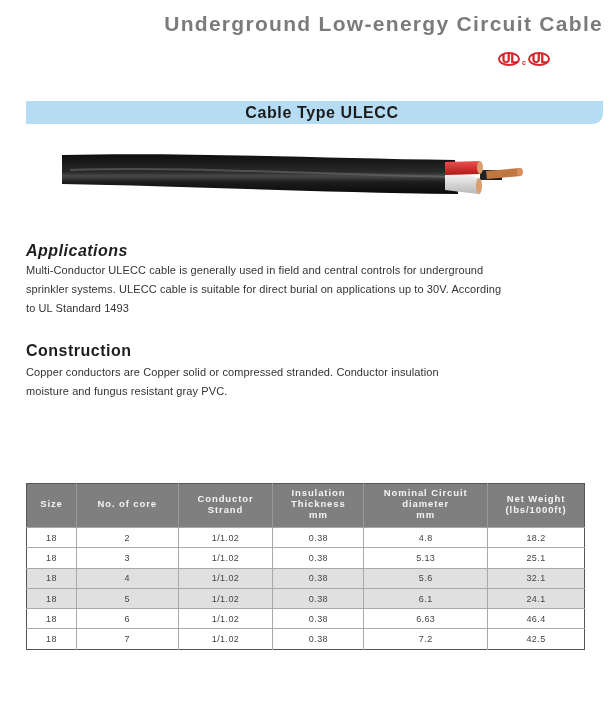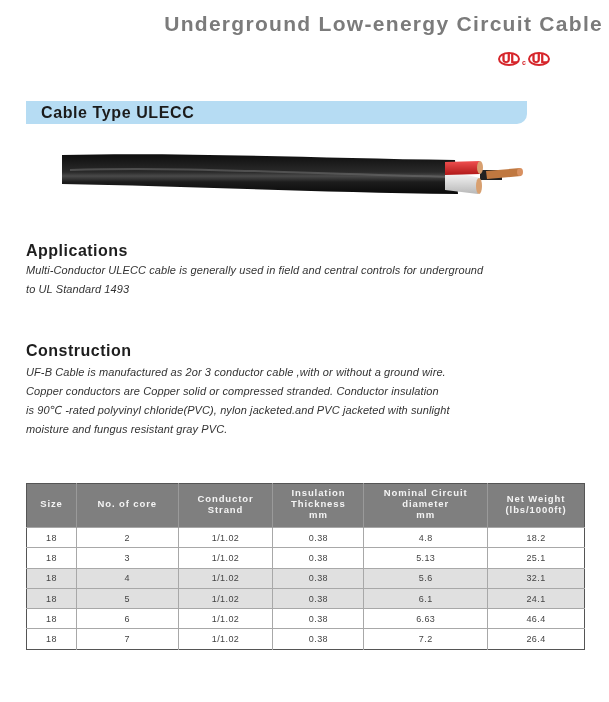--- a/index.html
+++ b/index.html
@@ -15,37 +15,37 @@
     .cert-logos { position: absolute; top: 52px; left: 498px; display: flex; align-items: center; gap: 2px; }
     .ul-badge {
       width: 22px; height: 14px; border: 2.5px solid #d6262b; border-radius: 50%;
       display: flex; align-items: center; justify-content: center;
       color: #d6262b; font-weight: bold; font-size: 12px; font-family: "DejaVu Sans", sans-serif;
       letter-spacing: -1px;
     }
     .c-mark { color: #d6262b; font-size: 7px; font-weight: bold; margin-top: 6px; }
 
     .type-bar {
-      position: absolute; left: 26px; top: 101px; width: 501px; height: 23px;
+      position: absolute; left: 26px; top: 101px; width: 577px; height: 23px;
       background: #b6dcf3; border-bottom-right-radius: 10px;
-      padding-left: 15px; line-height: 23px;
+      padding-left: 15px; line-height: 23px; text-align: center;
     }
     .type-bar span { font-size: 16px; font-weight: bold; color: #1b1b1b; letter-spacing: 0.6px; }
 
     .cable-img { position: absolute; left: 60px; top: 150px; }
 
     .section-heading {
       position: absolute; left: 26px; font-size: 16px; font-weight: bold;
       color: #1e1e1e; letter-spacing: 0.5px;
     }
     .section-body {
       position: absolute; left: 26px; font-size: 11px; color: #333;
       line-height: 19px; letter-spacing: 0.1px;
     }
-    .section-body p { white-space: nowrap; font-style: italic; }
+    .section-body p { white-space: nowrap; }
 
     .spec-table {
       position: absolute; left: 26px; top: 483px; width: 559px;
       border-collapse: collapse; border: 1px solid #555;
     }
     .spec-table th {
       background: #7f7f7f; color: #f4f4f4; font-size: 9.5px; font-weight: bold;
       letter-spacing: 0.9px; line-height: 11px; height: 44px; vertical-align: middle;
       padding: 2px 3px 6px; border-right: 1px solid #9a9a9a; text-align: center;
       font-family: "Liberation Sans", sans-serif;
@@ -98,31 +98,30 @@
     <path d="M442 20 L 420 20 L 420 30 L 442 30 Z" fill="#222"></path>
     <path d="M426 21 L 460 18 L 461 26 L 427 29 Z" fill="#c07840"></path>
     <ellipse cx="460" cy="22" rx="3" ry="4" fill="#d89060"></ellipse>
     <path d="M385 20 L 420 28 L 418 44 L 385 40 Z" fill="url(#white)"></path>
     <ellipse cx="419" cy="36" rx="3" ry="8" fill="#d8a070"></ellipse>
     <path d="M385 12 L 420 11 L 420 24 L 385 25 Z" fill="url(#red)"></path>
     <ellipse cx="420" cy="17.5" rx="3" ry="6.5" fill="#d8a070"></ellipse>
   </svg>
 </div>
 
-<div class="section-heading" style="top:242px;">Applications</div>
+<div class="section-heading" style="top:242px;font-style:italic;">Applications</div>
 <div class="section-body" style="top:261px;">
   <p>Multi-Conductor  ULECC  cable is generally used in field and central controls for underground</p>
+  <p>sprinkler systems. ULECC cable is suitable for direct burial on applications up to 30V. According</p>
   <p>to UL Standard 1493</p>
 </div>
 
 <div class="section-heading" style="top:342px;">Construction</div>
 <div class="section-body" style="top:363px;">
-  <p>UF-B  Cable is manufactured as 2or 3 conductor cable ,with or without  a ground wire.</p>
   <p>Copper conductors are Copper solid or compressed stranded. Conductor insulation</p>
-  <p>is 90℃ -rated  polyvinyl chloride(PVC), nylon jacketed.and PVC jacketed with sunlight</p>
   <p>moisture and fungus resistant gray PVC.</p>
 </div>
 
 <table class="spec-table">
   <colgroup>
     <col style="width:50px">
     <col style="width:102px">
     <col style="width:95px">
     <col style="width:91px">
     <col style="width:124px">
@@ -178,16 +177,16 @@
       <td>0.38</td>
       <td>6.63</td>
       <td>46.4</td>
     </tr>
     <tr>
       <td>18</td>
       <td>7</td>
       <td>1/1.02</td>
       <td>0.38</td>
       <td>7.2</td>
-      <td>26.4</td>
+      <td>42.5</td>
     </tr>
   </tbody>
 </table>
 
 </body></html>

